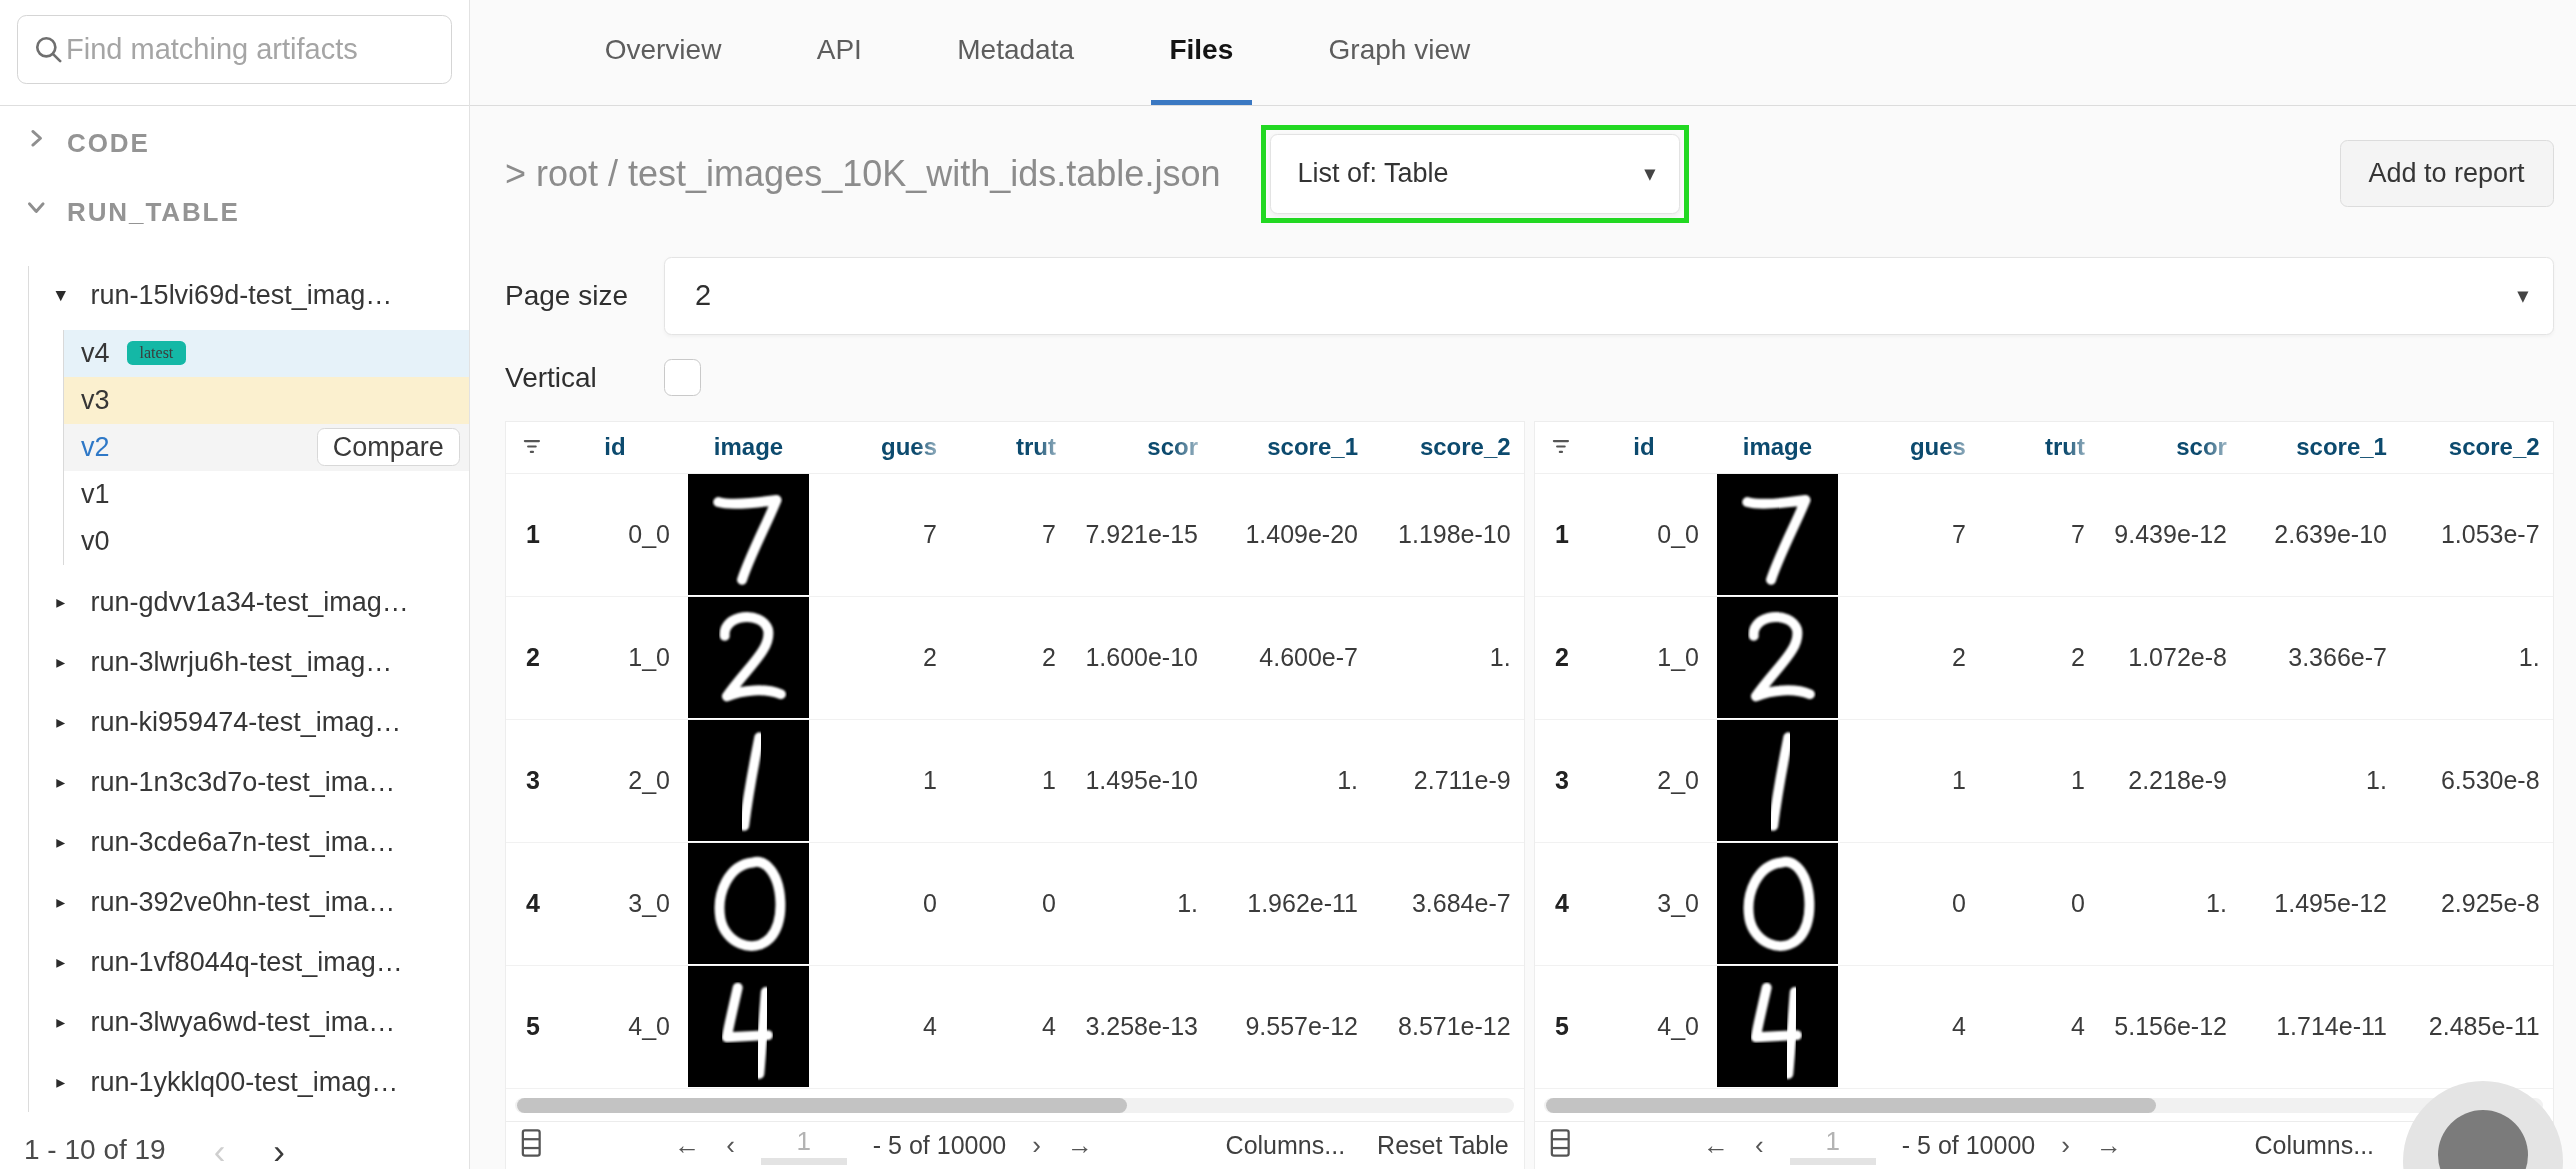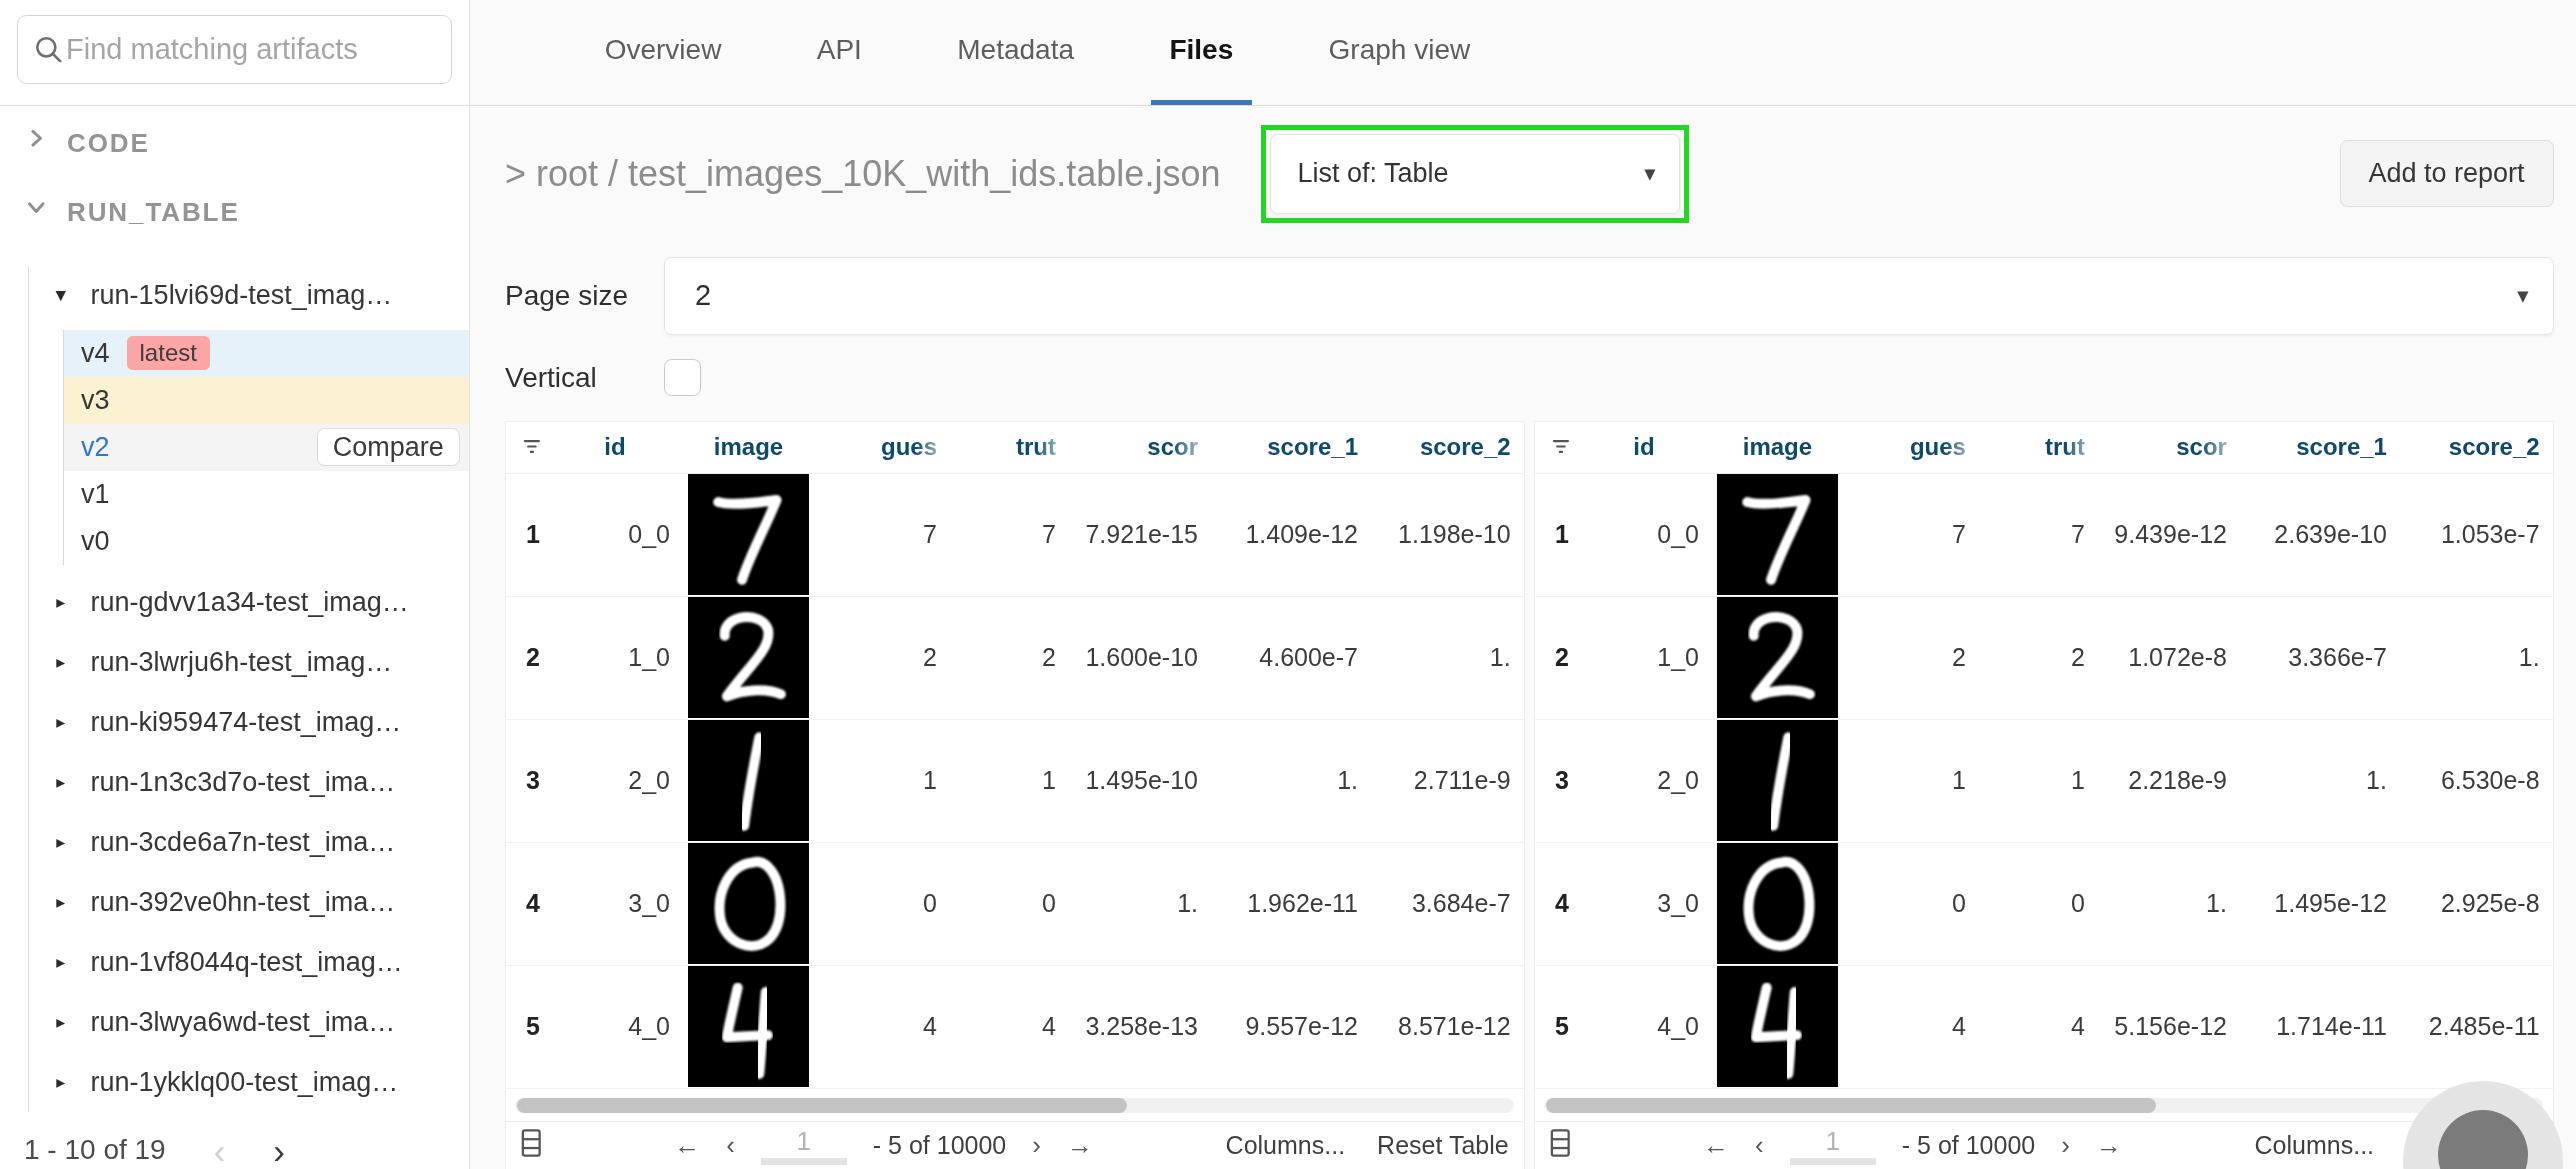--- a/index.html
+++ b/index.html
@@ -18,21 +18,21 @@
   .section-row { display:flex; gap:20.5px; padding-left:26px; height:69px; color:#949494; font-weight:700; font-size:26px; letter-spacing:1.9px; cursor:pointer; }
   .tree { margin-left:28px; border-left:1.9px solid #dcdcdc; }
   .run-row { display:flex; align-items:center; gap:18.7px; padding-left:20.5px; height:60px; font-size:27px; color:#363636; cursor:pointer; white-space:nowrap; }
   .tri { font-size:17.7px; color:#2b2b2b; width:22.4px; text-align:center; }
   .versions { margin-left:34px; border-left:1.9px solid #d9d9d9; margin:3.7px 0 7.5px 34px; }
   .version-row { display:flex; align-items:center; height:47px; padding:0 9.3px 0 17px; font-size:27px; color:#363636; cursor:pointer; }
   .version-row.latest-bg { background:#e6f2f9; }
   .version-row.yellow-bg { background:#fbf0cf; }
   .version-row.selected  { background:#f4f4f4; }
   .version-row.selected .vlabel { color:#2e78c7; }
-  .badge { margin-left:17px; background:#fca5a5; border-radius:5.6px; padding:2.8px 13px; font-size:24px; color:#3c3c3c; }
+  .badge { margin-left:17px; background:#14b8a6; border-radius:5.6px; padding:2.8px 13px; font-size:16px; color:#3c3c3c;font-family:Liberation Serif, serif; }
   .compare-btn { margin-left:auto; background:#fff; border:1.9px solid #d8d8d8; border-radius:7.5px; padding:2.8px 15px; font-size:27px; color:#3a3a3a; cursor:pointer; }
   .side-pager { display:flex; align-items:center; gap:48px; padding-left:24px; margin-top:20.5px; font-size:28px; color:#4a4a4a; }
   .pg-arrow { font-size:35px; line-height:1; cursor:pointer; }
   .pg-prev { color:#cfcfcf; } .pg-next { color:#3a3a3a; }
 
   
   .main { flex:1; display:flex; flex-direction:column; min-width:0; }
   .tabbar { height:106px; min-height:106px; border-bottom:1.9px solid #dcdcdc; display:flex; align-items:stretch; padding-left:116px; gap:58px; }
   .tab { display:flex; align-items:center; font-size:28px; color:#5d5d5d; padding:0 18.7px; border-bottom:5.6px solid transparent; cursor:pointer; }
   .tab.active { color:#141414; font-weight:700; border-bottom-color:#3a78c2; }
@@ -242,21 +242,21 @@
                       <feGaussianBlur stdDeviation="0.55"></feGaussianBlur>
                     </filter>
                   </defs>
                   <rect width="56" height="56" fill="#000"></rect>
                   <path d="M14 13 C21 15, 34 13, 41 12 C37 22, 29 37, 25 49" stroke="#fff" stroke-width="4.6" fill="none" stroke-linecap="round" stroke-linejoin="round" filter="url(#blur0)"></path>
                 </svg>
               </div>
               <div class="td r">7</div>
               <div class="td r">7</div>
               <div class="td r">7.921e-15</div>
-              <div class="td r">1.409e-12</div>
+              <div class="td r">1.409e-20</div>
               <div class="td r">1.198e-10</div>
             </div>
             <div class="tgrid trow">
               <div class="td num">2</div>
               <div class="td c">1_0</div>
               <div class="imgcell">
                 <svg class="digit" viewBox="0 0 56 56">
                   <defs>
                     <filter id="blur0">
                       <feGaussianBlur stdDeviation="0.55"></feGaussianBlur>

